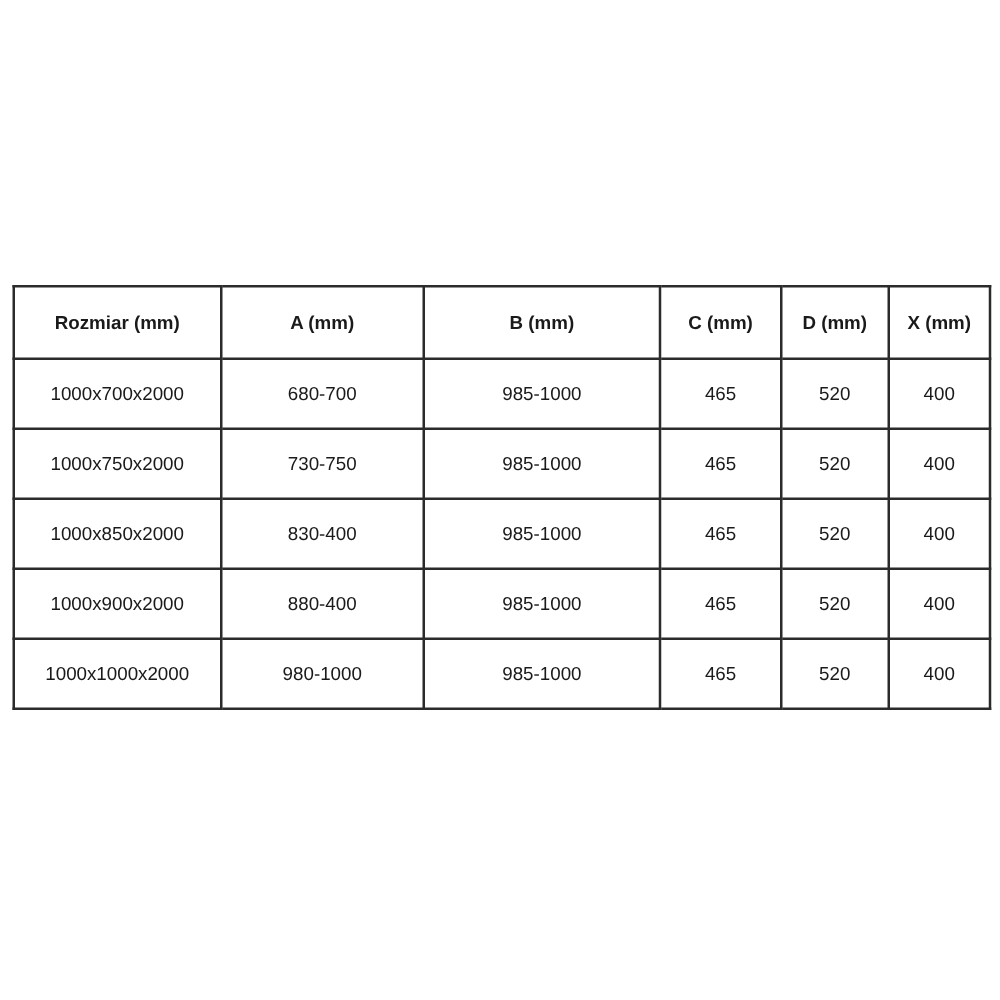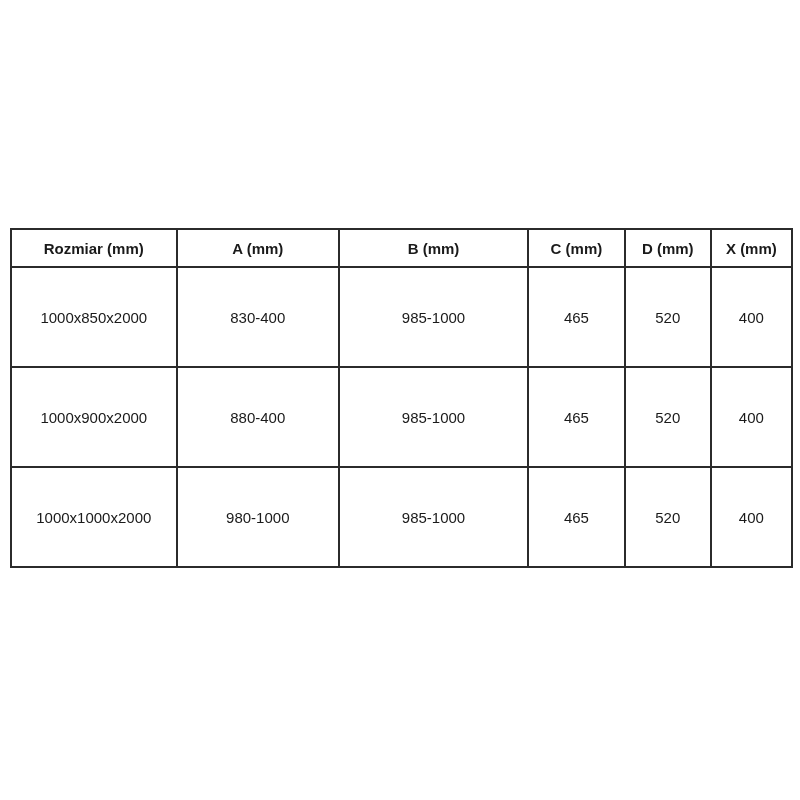--- a/index.html
+++ b/index.html
@@ -24,21 +24,21 @@
     border-collapse: collapse;
     table-layout: fixed;
     color: #1a1a1a;
   }
   .spec-table th,
   .spec-table td {
     border: 2px solid #2b2b2b;
     text-align: center;
     vertical-align: middle;
     font-size: 15px;
-    padding: 0 4px;
+    padding: 10px 4px;
     overflow: hidden;
     white-space: nowrap;
   }
   .spec-table th {
     font-weight: bold;
     height: 36px;
   }
   .spec-table td {
     font-weight: normal;
     height: 33px;
@@ -68,20 +68,36 @@
           <th>Rozmiar (mm)</th>
           <th>A (mm)</th>
           <th>B (mm)</th>
           <th>C (mm)</th>
           <th>D (mm)</th>
           <th>X (mm)</th>
         </tr>
     </thead>
     <tbody>
         <tr>
+          <td>1000x700x2000</td>
+          <td>680-700</td>
+          <td>985-1000</td>
+          <td>465</td>
+          <td>520</td>
+          <td>400</td>
+        </tr>
+        <tr>
+          <td>1000x750x2000</td>
+          <td>730-750</td>
+          <td>985-1000</td>
+          <td>465</td>
+          <td>520</td>
+          <td>400</td>
+        </tr>
+        <tr>
           <td>1000x850x2000</td>
           <td>830-400</td>
           <td>985-1000</td>
           <td>465</td>
           <td>520</td>
           <td>400</td>
         </tr>
         <tr>
           <td>1000x900x2000</td>
           <td>880-400</td>

